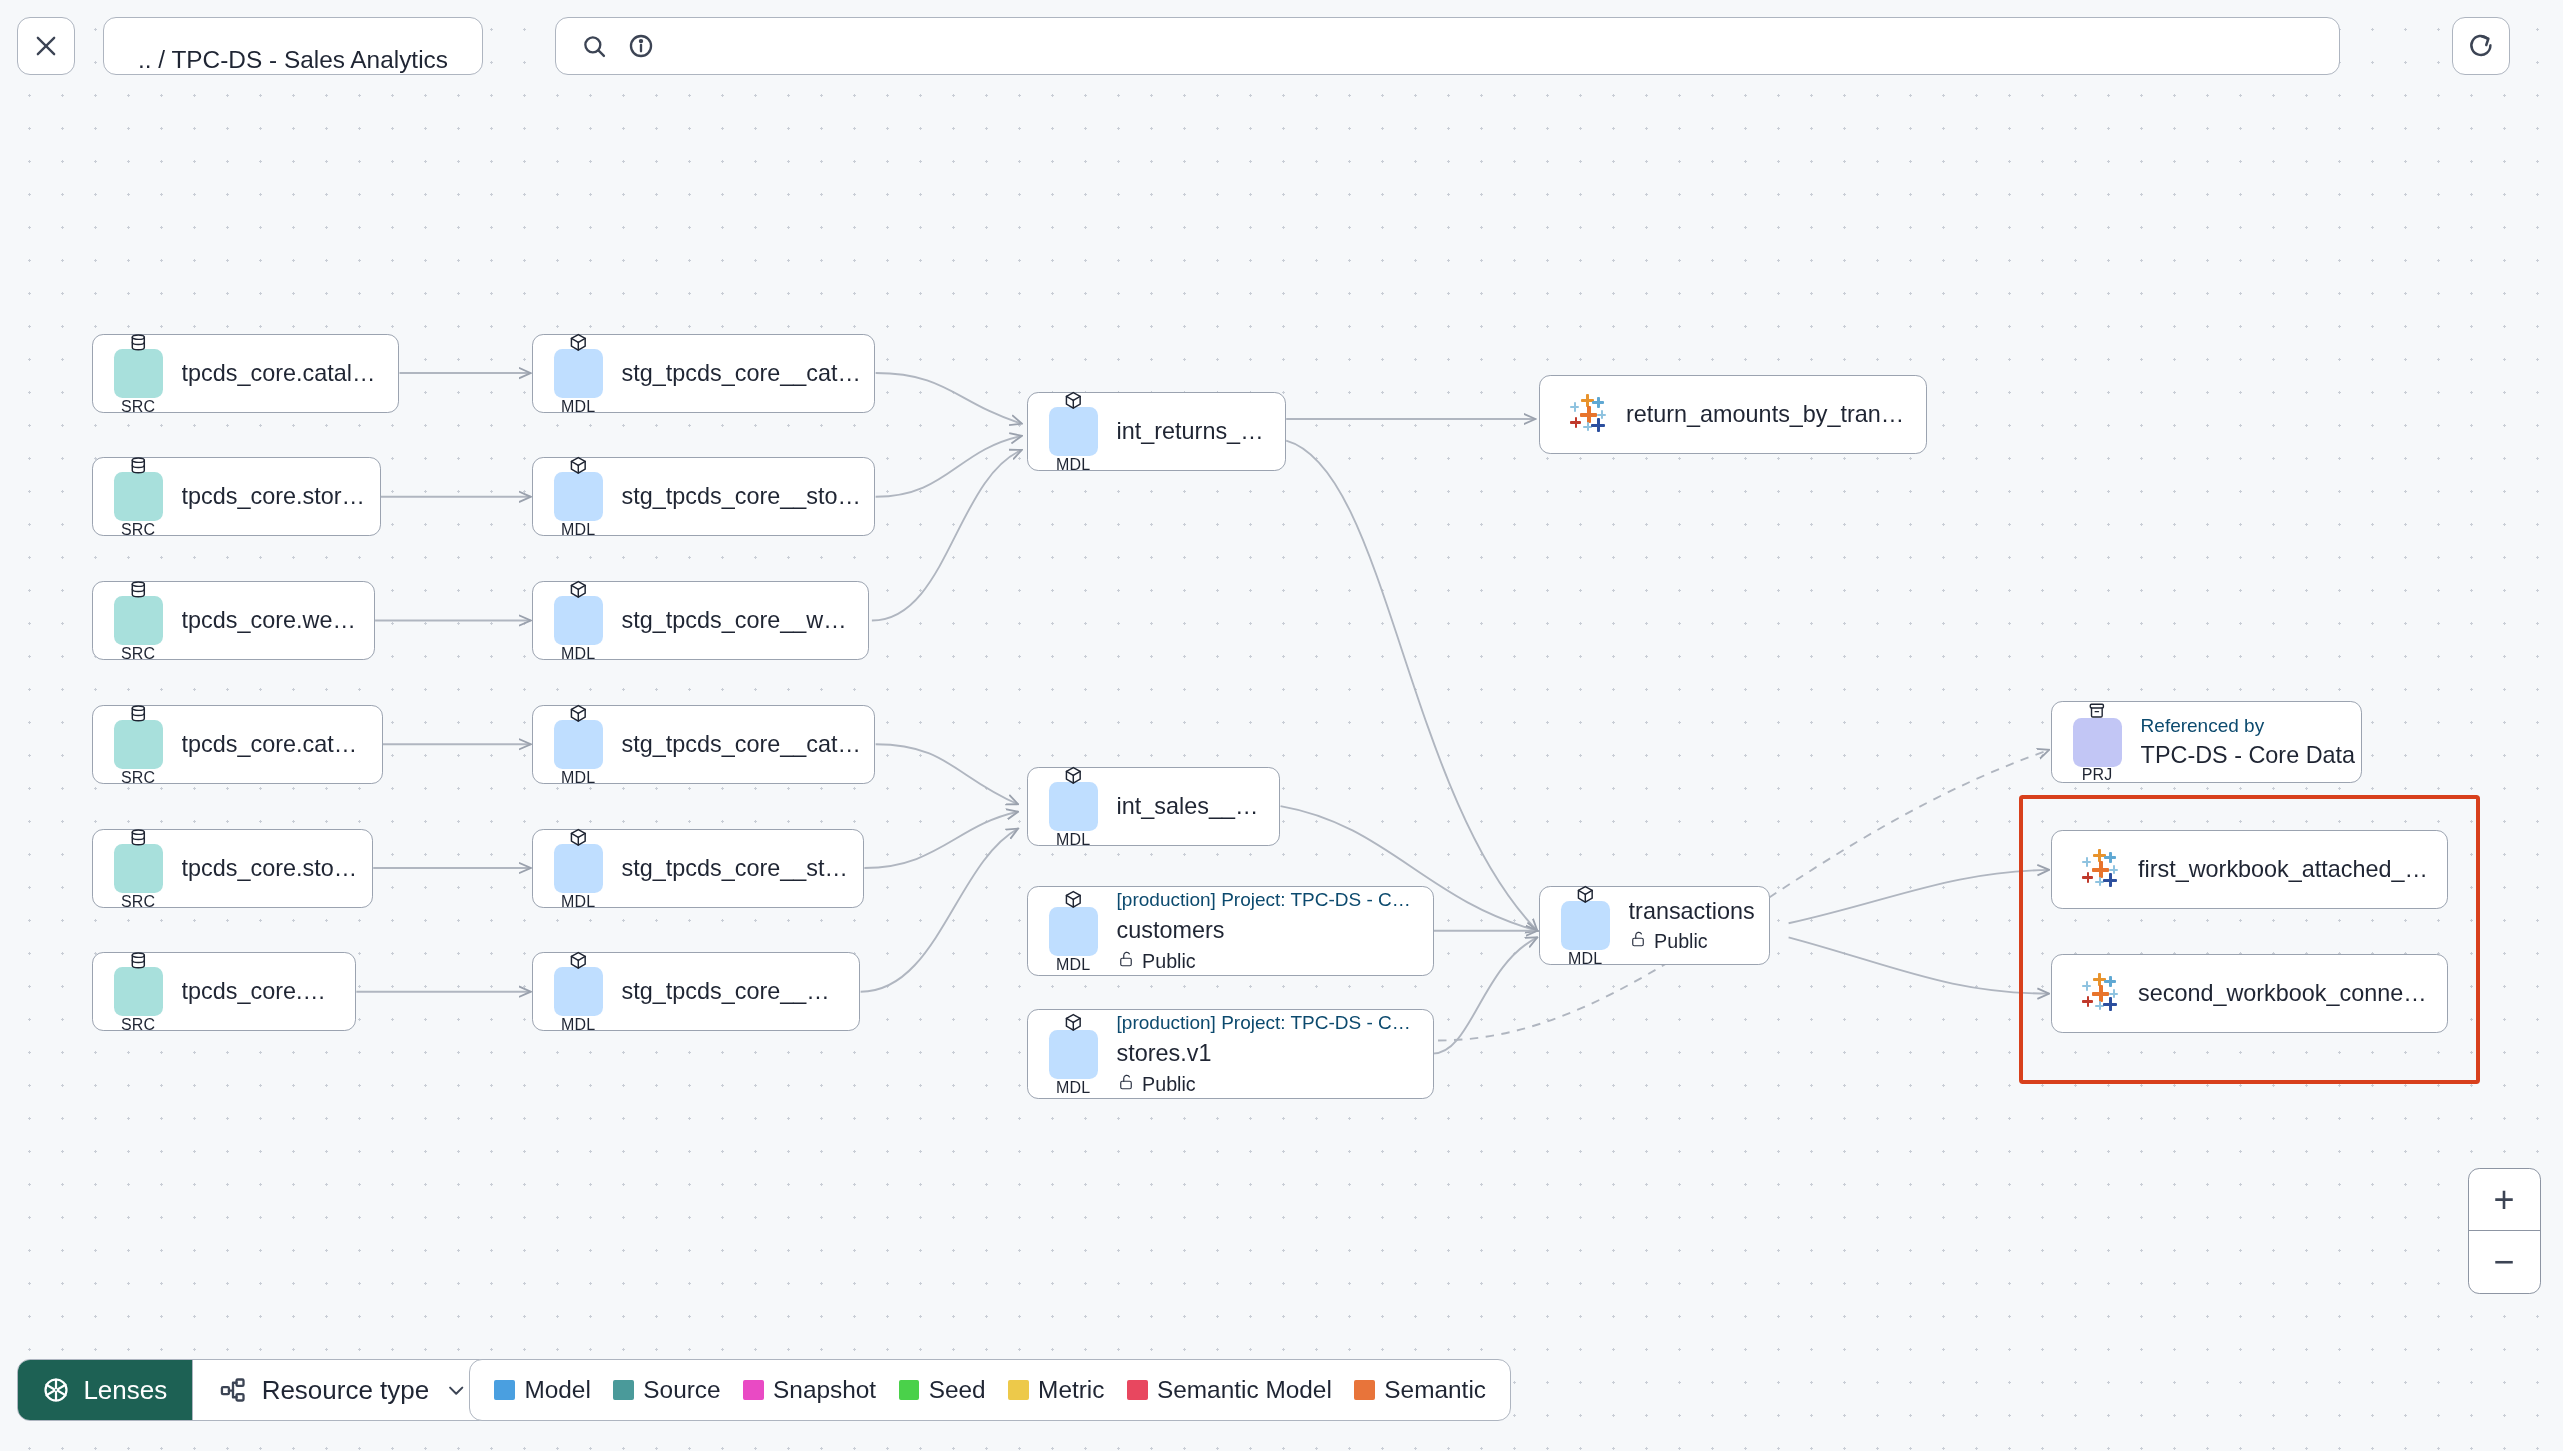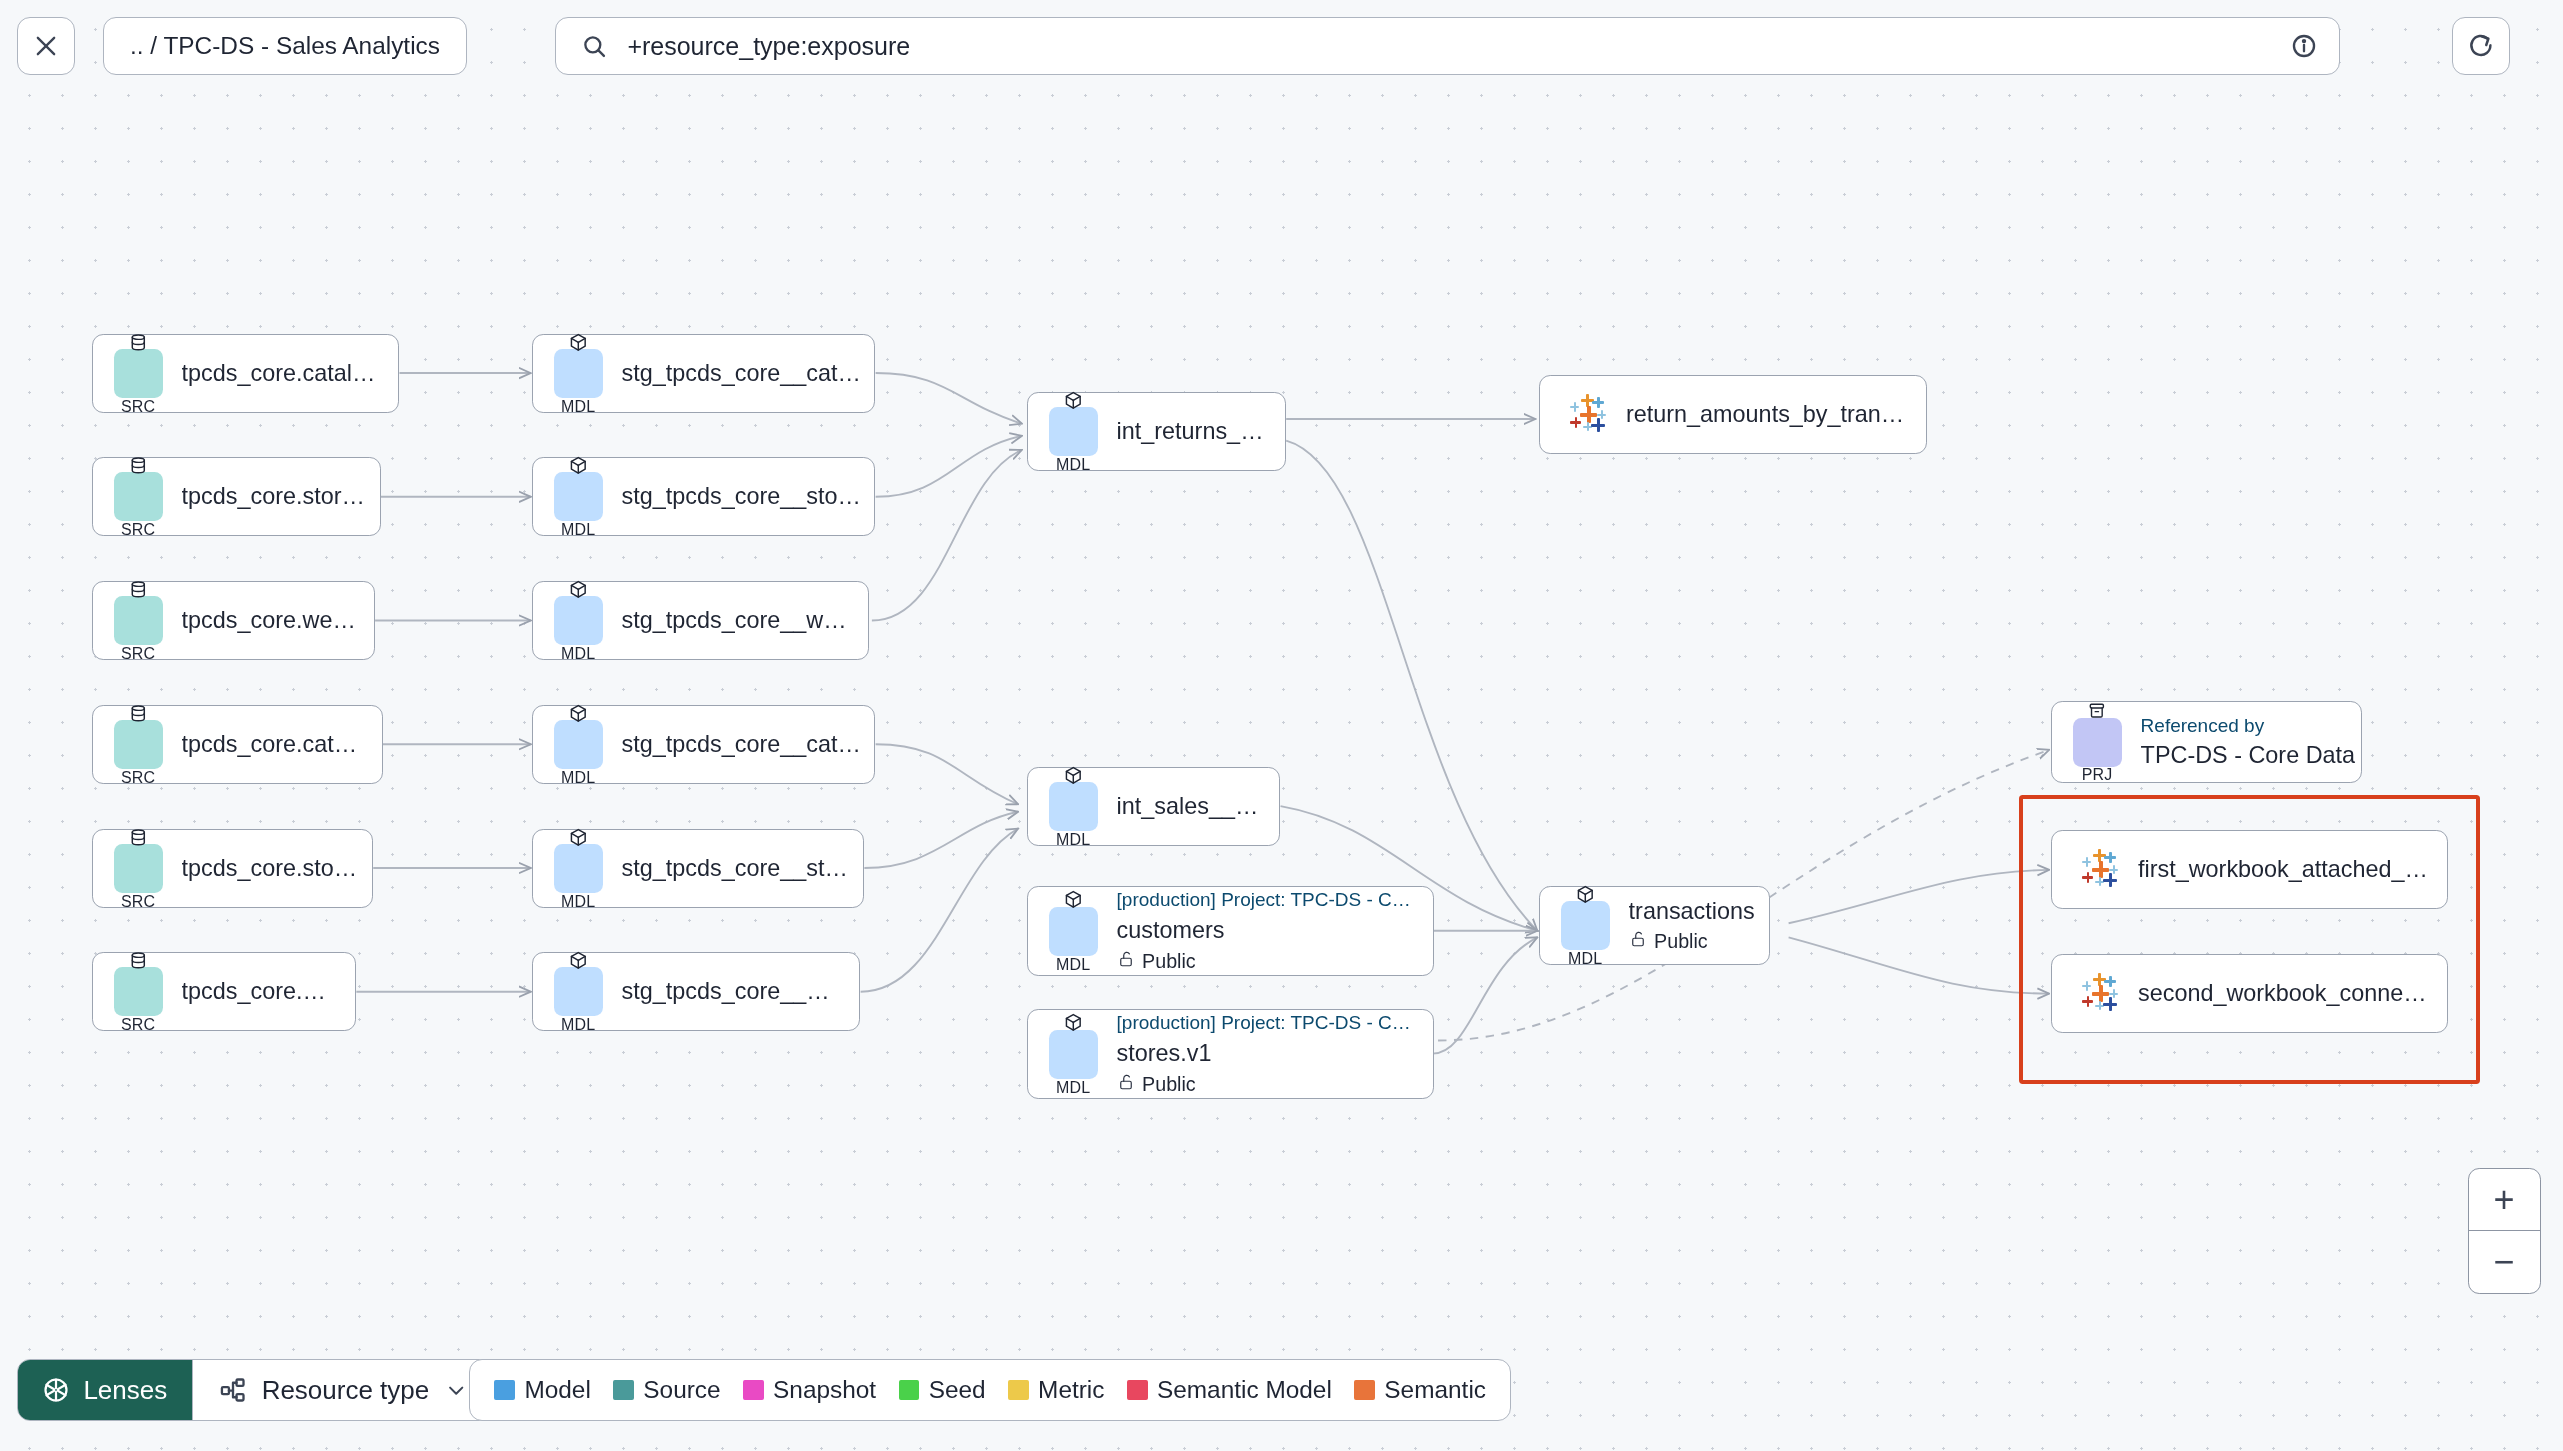--- a/index.html
+++ b/index.html
@@ -27,24 +27,25 @@
   .btn-box {
     position: absolute;
     background: #fff;
     border: 1.5px solid #aeb5c0;
     border-radius: 13px;
     display: flex; align-items: center; justify-content: center;
   }
   #close-btn { left: 17px; top: 17px; width: 58px; height: 58px; cursor: pointer; }
   #breadcrumb-btn {
     left: 103px; top: 17px; height: 58px;
-    padding: 0 26px;
+    padding: 0 34px;
     justify-content: flex-start;
     font-size: 24.4px; color: #1f2533; white-space: nowrap;
     cursor: pointer;
+    align-items: flex-end;
   }
   #search-box {
     left: 555px; top: 17px; width: 1785px; height: 58px;
     justify-content: flex-start;
     padding: 0 20.6px 0 24.4px;
     cursor: text;
   }
   #search-box .s-icon { flex: 0 0 auto; margin-right: 19px; display:flex; }
   #search-value { font-size: 25px; color: #1f2533; flex: 1 1 auto; white-space: nowrap; }
   #info-icon { flex: 0 0 auto; cursor: pointer; display:flex; }
@@ -552,21 +553,20 @@
       <span>.. / TPC-DS - Sales Analytics</span>
     </div>
 
     <div class="btn-box" id="search-box">
       <span class="s-icon">
         <svg class="ico" viewBox="0 0 24 24" width="28" height="28">
           <circle cx="11" cy="11" r="6.4"></circle>
             <line x1="15.8" y1="15.8" x2="20.5" y2="20.5"></line>
         </svg>
       </span>
-      <span id="search-value" title="Search lineage">+resource_type:exposure</span>
       <span id="info-icon">
         <svg class="ico" viewBox="0 0 24 24" width="28" height="28">
           <circle cx="12" cy="12" r="8.6"></circle>
             <line x1="12" y1="11" x2="12" y2="16.5"></line>
           <circle cx="12" cy="7.8" r="0.9" fill="#3c4454" stroke="none"></circle>
         </svg>
       </span>
     </div>
 
     <div class="btn-box" id="refresh-btn">

